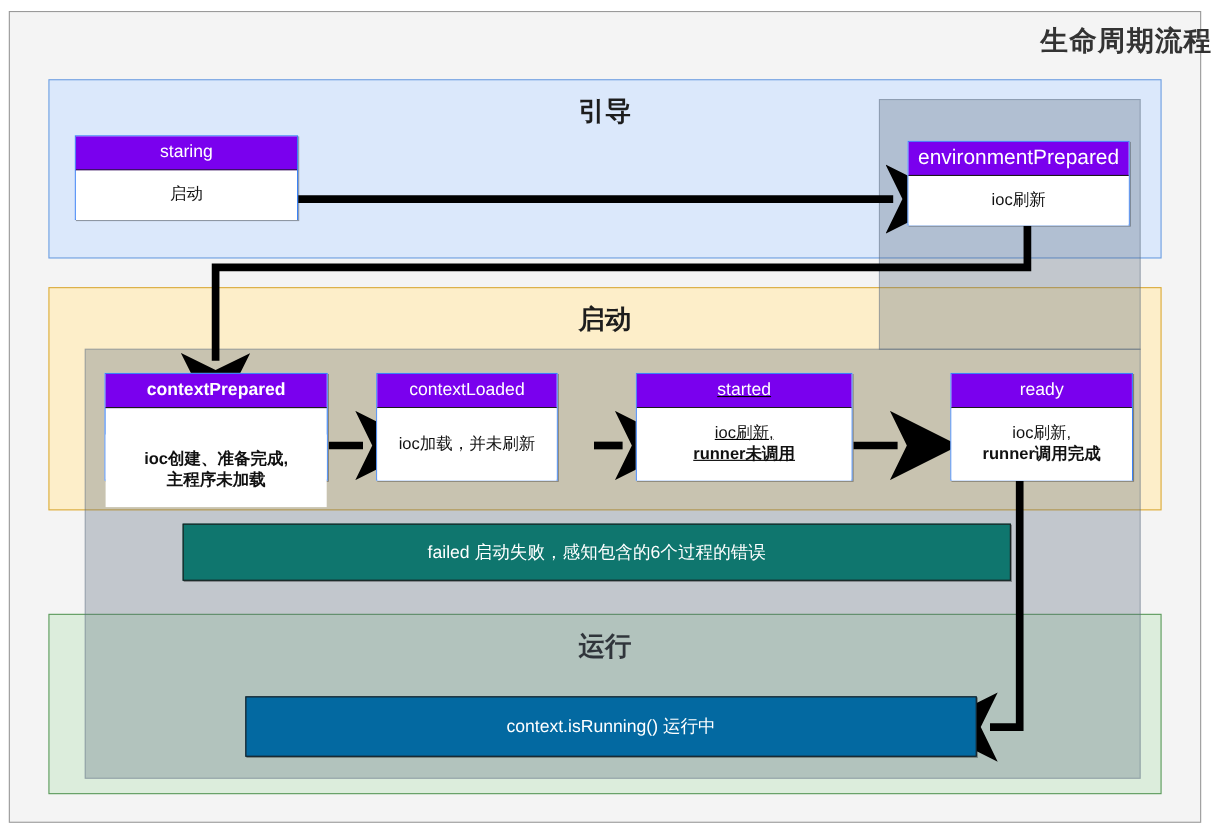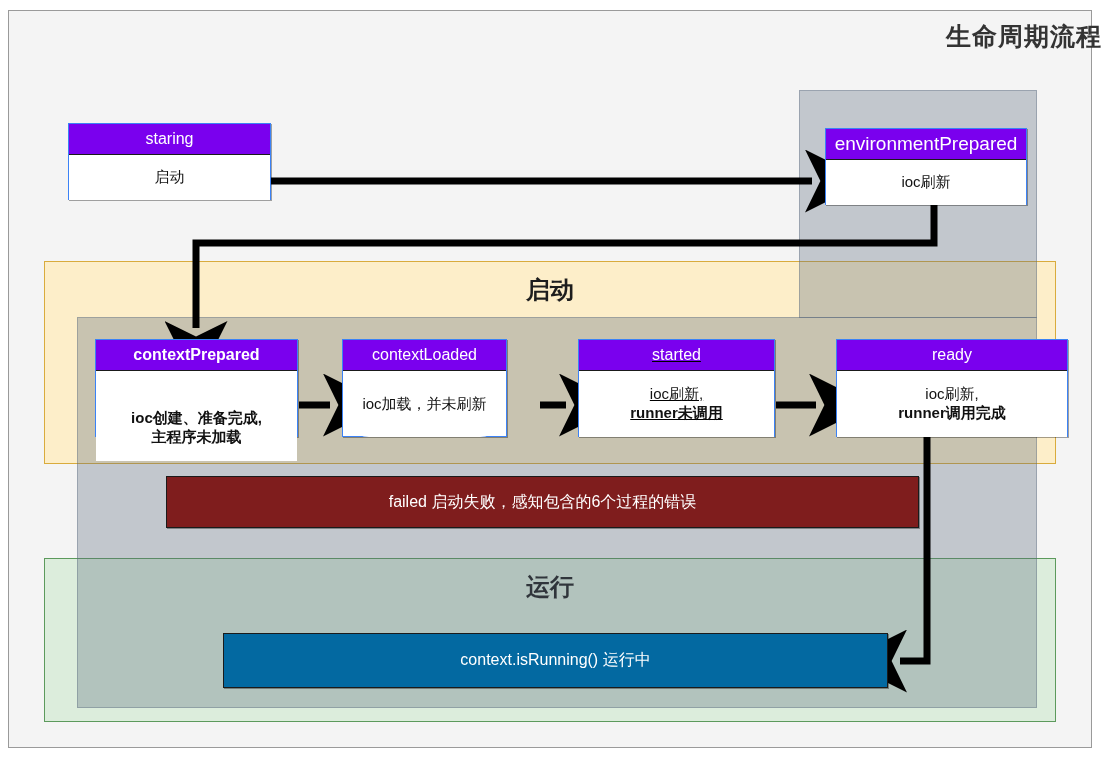--- a/index.html
+++ b/index.html
@@ -121,43 +121,43 @@
   .n-staring   .node-body { height: 45px; }
 
   .n-envprep   { left: 825px; top: 128px; width: 202px; height: 77px; }
   .n-envprep   .node-body { height: 45px; }
   .n-envprep   .node-head { font-size: 19px; }
 
   .n-ctxprep   { left: 95px;  top: 339px; width: 203px; height: 98px; font-weight: bold; }
   .n-ctxprep   .node-body { height: 66px; margin-top: 24px; }
 
   .n-ctxload   { left: 342px; top: 339px; width: 165px; height: 98px; }
-  .n-ctxload   .node-body { height: 66px; border-radius: 26px; }
+  .n-ctxload   .node-body { height: 66px; }
 
   .n-started   { left: 578px; top: 339px; width: 197px; height: 98px; text-decoration: underline; }
   .n-started   .node-body { height: 66px; }
 
-  .n-ready     { left: 836px; top: 339px; width: 232px; height: 98px; }
+  .n-ready     { left: 864px; top: 339px; width: 166px; height: 98px; }
   .n-ready     .node-body { height: 66px; }
 
   
   .banner {
     position: absolute;
     box-sizing: border-box;
     color: #ffffff;
     font-size: 16px;
     display: flex;
     align-items: center;
     justify-content: center;
     border: 1px solid #1a1a1a;
     box-shadow: 1px 1px 0 rgba(0,0,0,0.35);
   }
   .banner-failed {
     left: 166px; top: 476px; width: 753px; height: 52px;
-    background: #7f1d1d;
+    background: #0f766e;
   }
   .banner-running {
     left: 223px; top: 633px; width: 665px; height: 55px;
     background: #0369a1;
   }
 
   
   .edges {
     position: absolute;
     left: 0; top: 0;
@@ -167,20 +167,23 @@
 </style>
 </head>
 <body>
 
 <div id="stage">
 
   <div class="outer-frame"></div>
 
   <div class="diagram-title">生命周期流程</div>
 
+  <div class="band band-boot">
+    <div class="band-label">引导</div>
+  </div>
 
   <div class="band band-start">
     <div class="band-label">启动</div>
   </div>
 
   <div class="band band-run">
     <div class="band-label">运行</div>
   </div>
 
   <div class="shade shade-top"></div>

